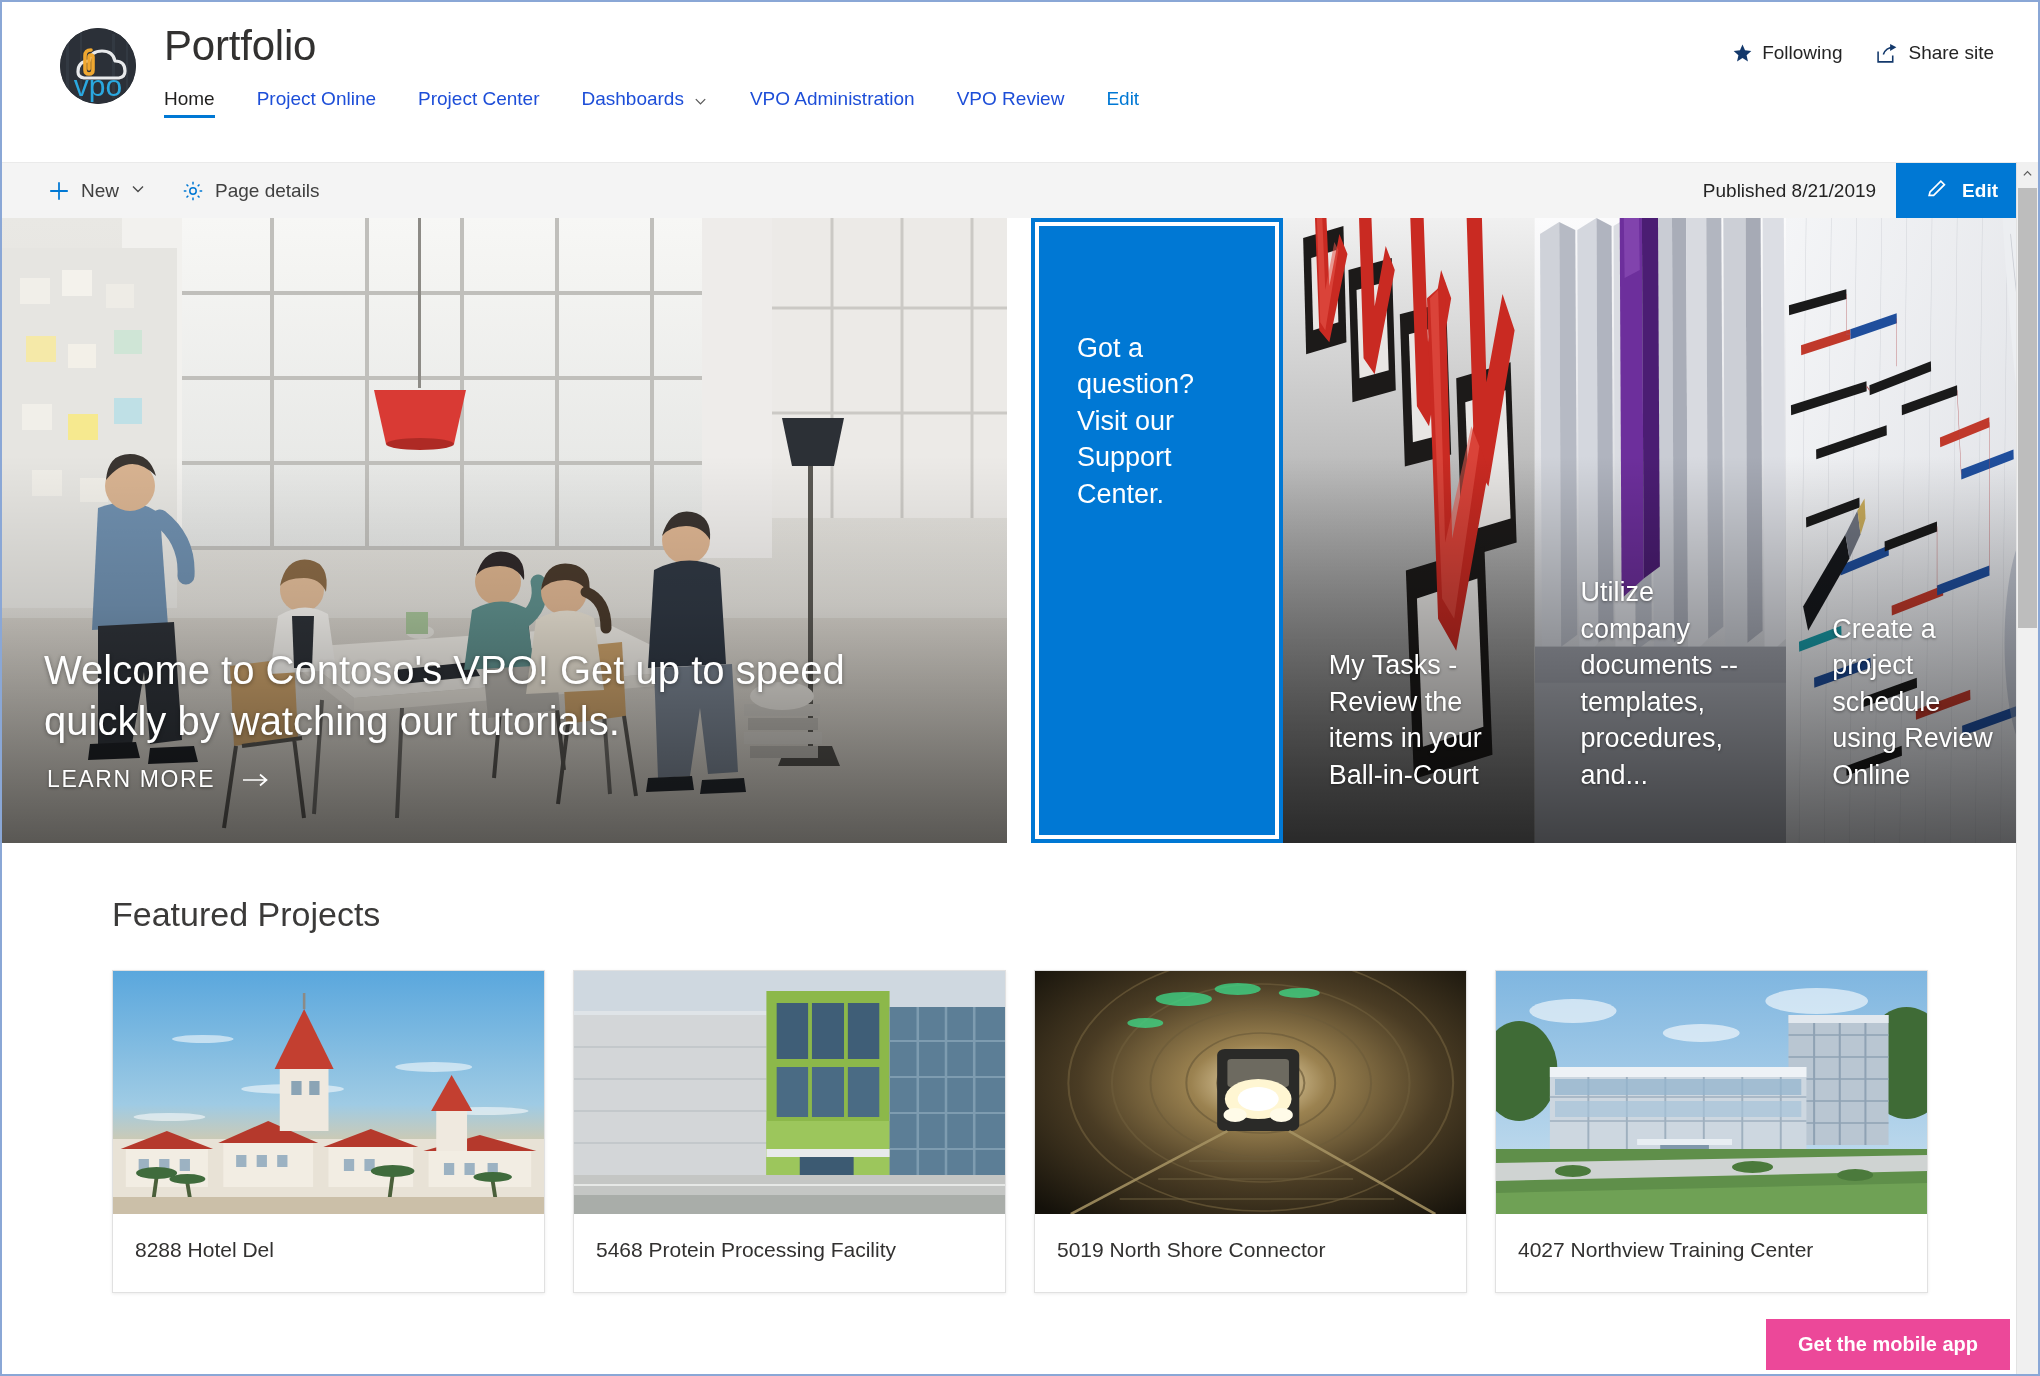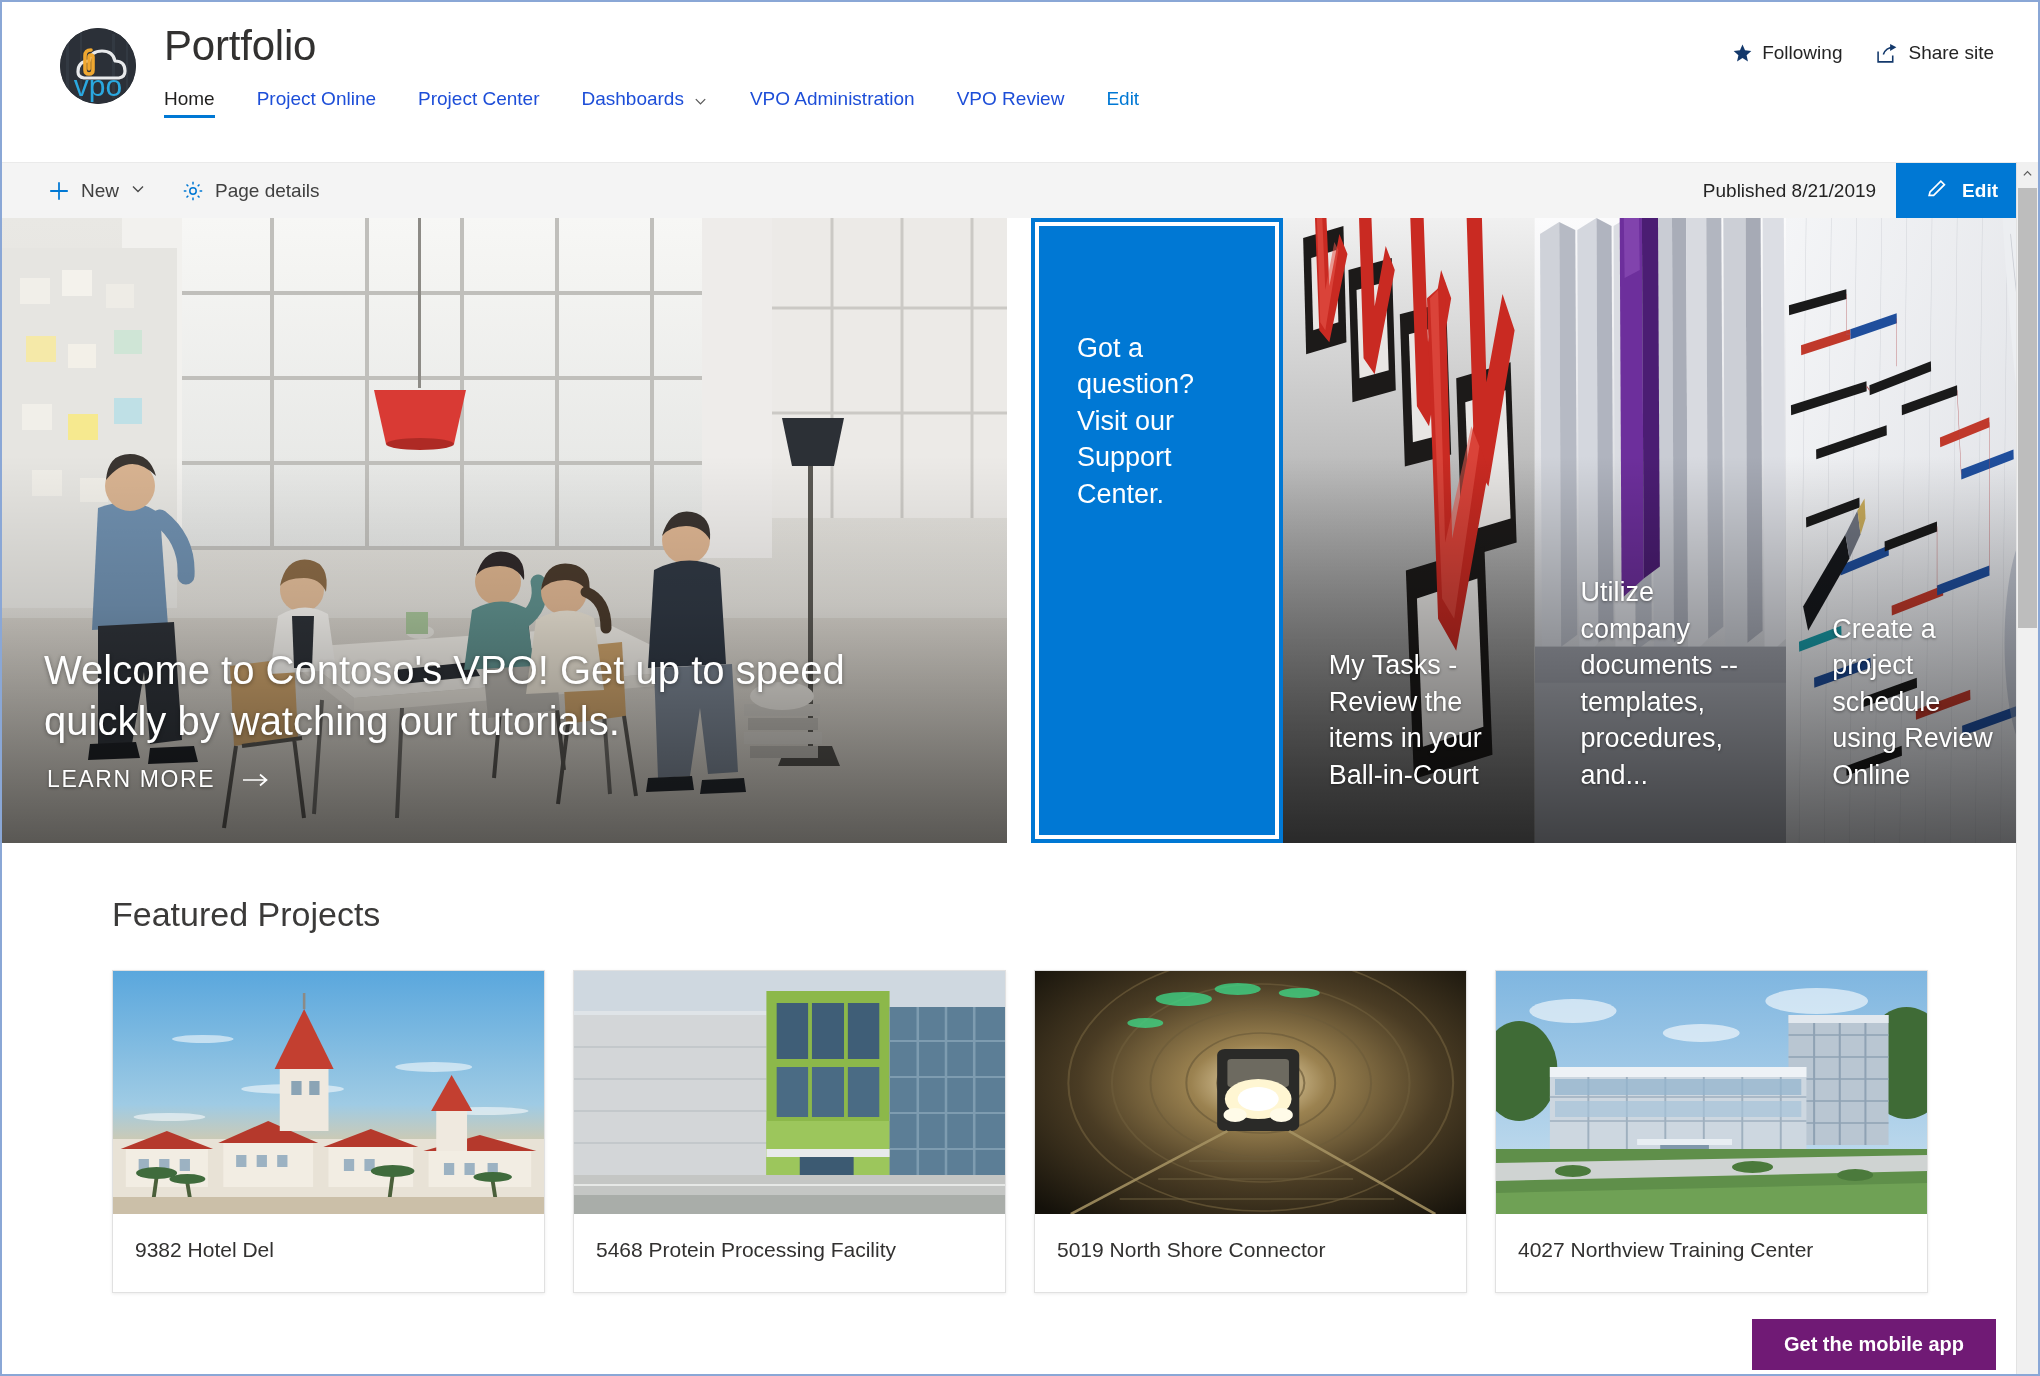--- a/index.html
+++ b/index.html
@@ -268,23 +268,23 @@
   }
   .card-label {
     padding: 24px 22px 30px 22px;
     font-size: 21px;
     color: #323130;
   }
 
   
   .mobile-app {
     position: absolute;
-    right: 42px;
+    right: 28px;
     bottom: 4px;
-    background: #701a75;
+    background: #ec4899;
     color: #ffffff;
     font-size: 20px;
     font-weight: 700;
     padding: 14px 32px;
     cursor: pointer;
     white-space: nowrap;
     z-index: 20;
   }
 
   
@@ -790,21 +790,21 @@
             </g>
             <g fill="#3f6b3c">
               <ellipse cx="34" cy="202" rx="16" ry="6"></ellipse>
               <ellipse cx="58" cy="208" rx="14" ry="5"></ellipse>
               <ellipse cx="218" cy="200" rx="17" ry="6"></ellipse>
               <ellipse cx="296" cy="206" rx="15" ry="5"></ellipse>
             </g>
             <rect x="0" y="226" width="336" height="17" fill="#cbbfa8"></rect>
           </svg>
         </div>
-        <div class="card-label">9382 Hotel Del</div>
+        <div class="card-label">8288 Hotel Del</div>
       </div>
 
       <div class="proj-card">
         <div class="card-thumb">
           <svg width="100%" height="100%" viewBox="0 0 336 243" preserveAspectRatio="none">
             <rect width="336" height="243" fill="#dfe4e8"></rect>
             <rect x="0" y="0" width="336" height="40" fill="#cfd8e0"></rect>
 
             <rect x="0" y="44" width="150" height="160" fill="#d3d6d8"></rect>
             <g stroke="#bfc3c6" stroke-width="1.5">

